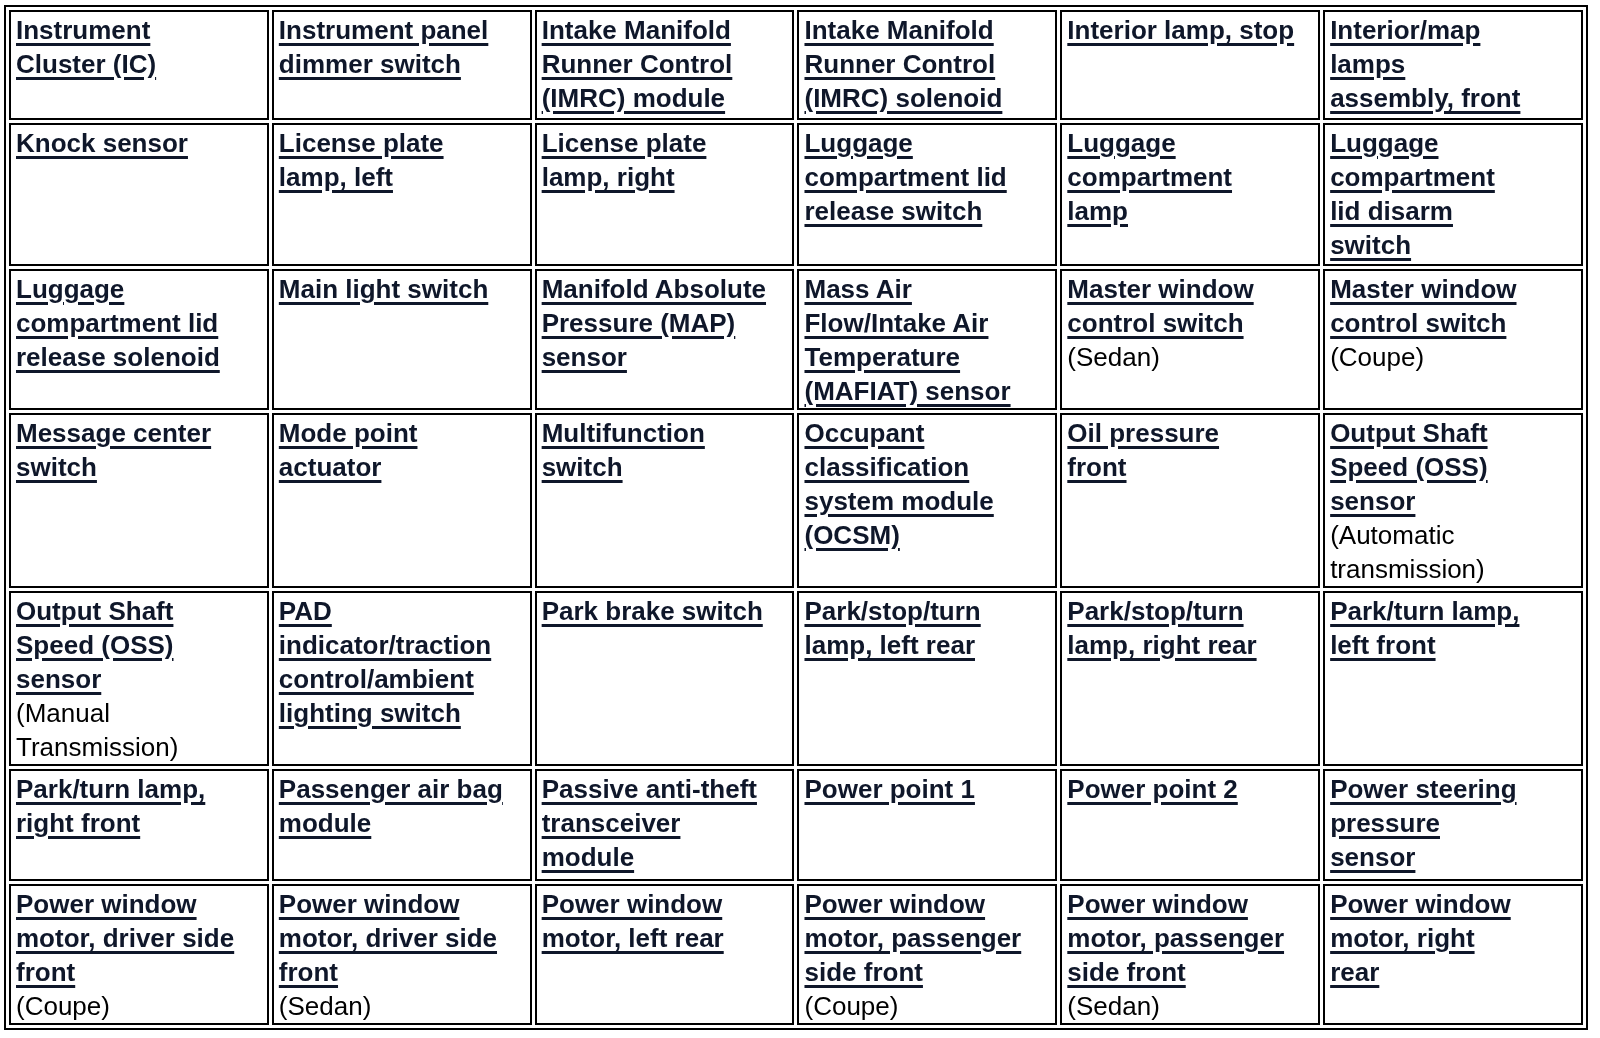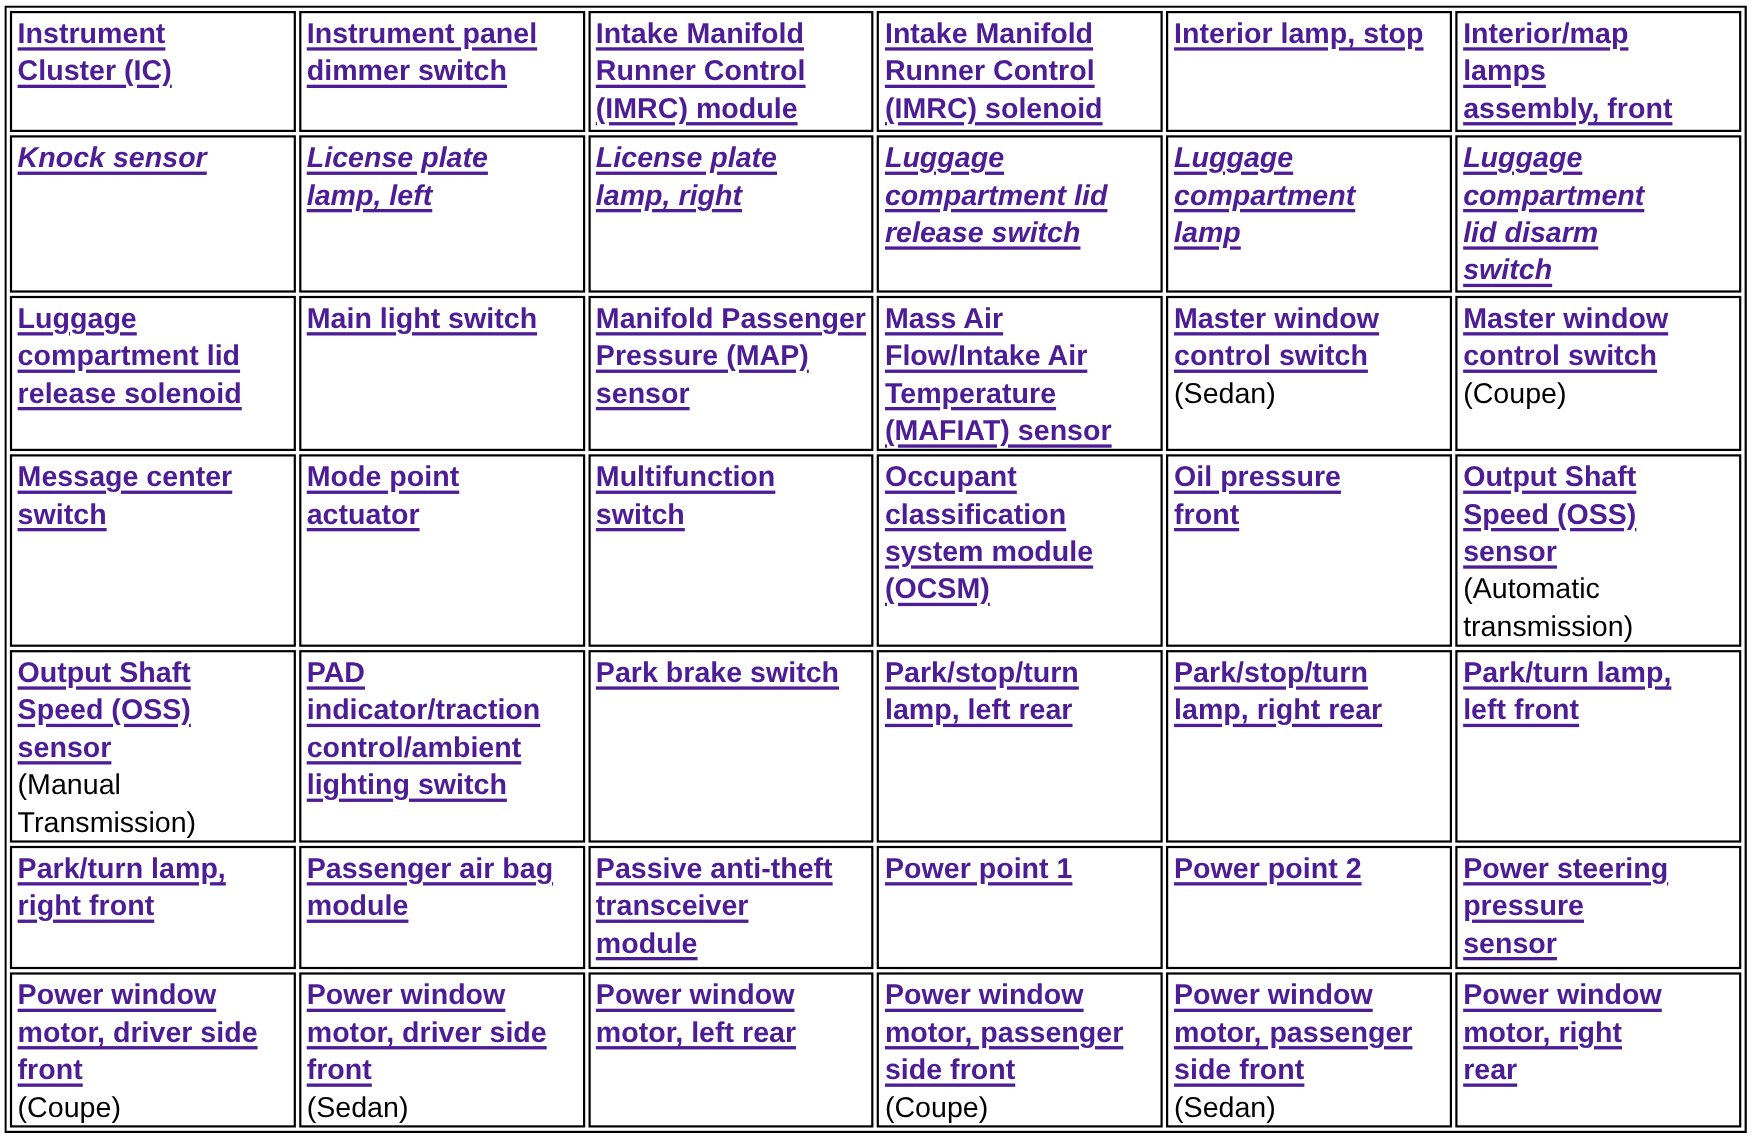--- a/index.html
+++ b/index.html
@@ -24,30 +24,30 @@
     vertical-align: top;
     box-sizing: border-box;
     padding: 1px 2px 0 5px;
     font-size: 26px;
     line-height: 34px;
     overflow: hidden;
     background: #ffffff;
   }
   
   tr:nth-child(1) td { height: 110px; }
-  tr:nth-child(2) td { height: 143px; font-style: italic; }
+  tr:nth-child(2) td { height: 143px; }
   tr:nth-child(3) td { height: 138px; }
   tr:nth-child(4) td { height: 166px; }
   tr:nth-child(5) td { height: 172px; }
   tr:nth-child(6) td { height: 112px; }
   tr:nth-child(7) td { height: 121px; }
 
   .link {
     font-weight: bold;
-    color: #4c1d95;
+    color: #0f172a;
     text-decoration: underline;
     text-decoration-thickness: 3px;
     text-underline-offset: 4px;
     white-space: pre;
     cursor: pointer;
   }
   .note {
     display: block;
     font-weight: normal;
     text-decoration: none;
@@ -98,21 +98,21 @@
         <td><span class="link">Luggage
 compartment
 lid disarm
 switch</span><span class="note"></span></td>
       </tr>
       <tr>
         <td><span class="link">Luggage
 compartment lid
 release solenoid</span><span class="note"></span></td>
         <td><span class="link">Main light switch</span><span class="note"></span></td>
-        <td><span class="link">Manifold Passenger
+        <td><span class="link">Manifold Absolute
 Pressure (MAP)
 sensor</span><span class="note"></span></td>
         <td><span class="link">Mass Air
 Flow/Intake Air
 Temperature
 (MAFIAT) sensor</span><span class="note"></span></td>
         <td><span class="link">Master window
 control switch</span><span class="note">(Sedan)</span></td>
         <td><span class="link">Master window
 control switch</span><span class="note">(Coupe)</span></td>

